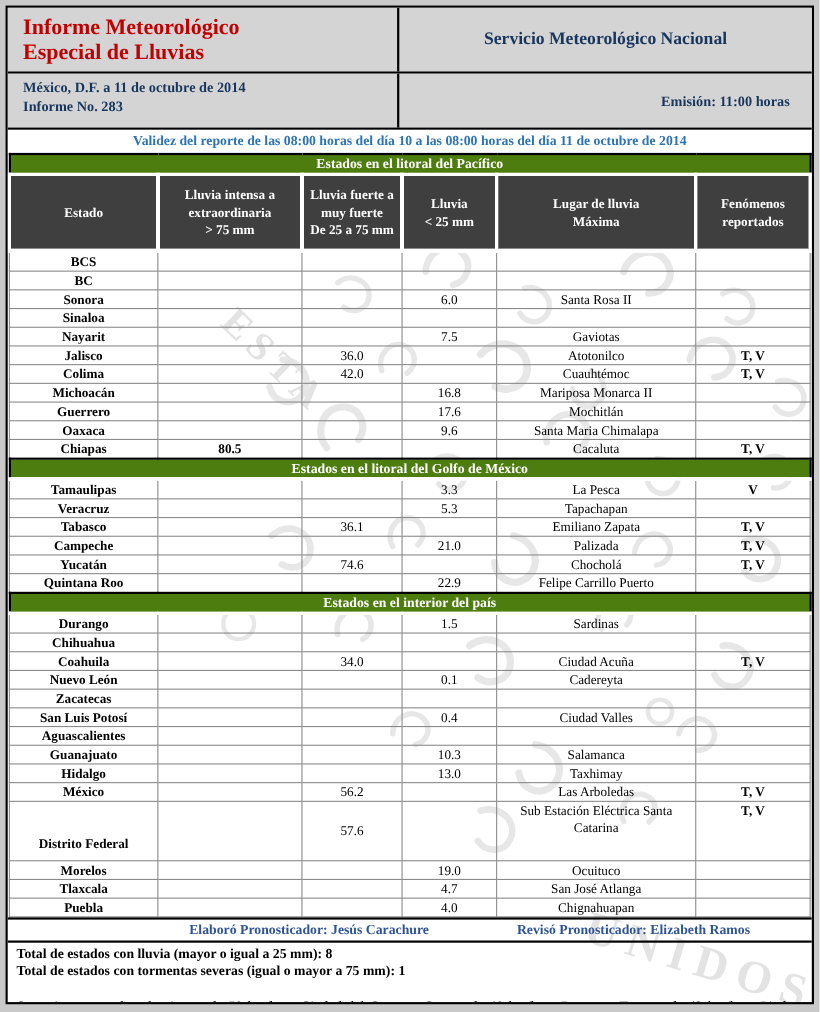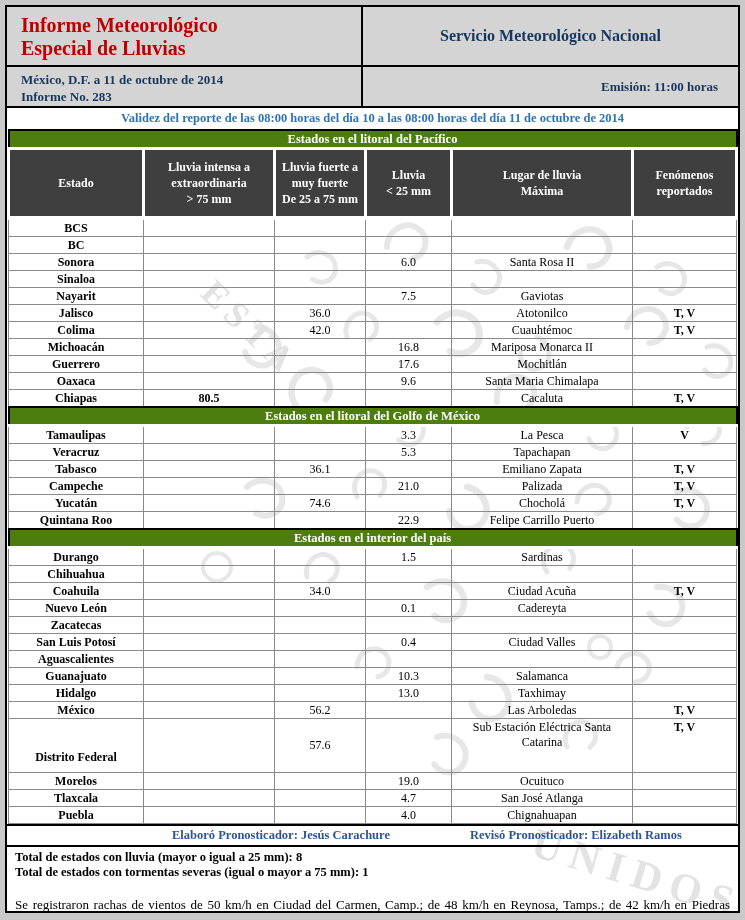--- a/index.html
+++ b/index.html
@@ -8,21 +8,21 @@
   .doc{position:relative;background:#ffffff;border:2px solid #000;height:908px;box-sizing:border-box;overflow:hidden;}
   .wm{position:absolute;left:0;top:0;width:741px;height:904px;z-index:0;pointer-events:none;}
   .content{position:relative;z-index:1;}
 
   .hdr{display:flex;background:#d4d4d4;border-bottom:2px solid #000;box-sizing:border-box;}
   .hdr .left{width:356px;box-sizing:border-box;border-right:2px solid #000;}
   .hdr .right{flex:1;box-sizing:border-box;}
   .r1{height:60px;}
   .r1 .left{padding:7px 0 16px 14px;color:#c00000;font-weight:bold;font-size:20px;line-height:23px;}
   .r1 .right{display:flex;align-items:center;justify-content:center;color:#17365d;font-weight:bold;font-size:16px;}
-  .r2{height:41px;}
+  .r2{height:51px;}
   .r2 .left{padding:4px 0 0 14px;color:#17365d;font-weight:bold;font-size:13px;line-height:17px;}
   .r2 .right{display:flex;align-items:center;justify-content:flex-end;padding-right:20px;color:#17365d;font-weight:bold;font-size:13px;}
 
   .validity{height:21px;display:flex;align-items:center;justify-content:center;color:#2e74b5;font-weight:bold;font-size:12.5px;background:#fff;}
 
   table{width:100%;border-collapse:collapse;table-layout:fixed;}
   td,th{border:1px solid #8a8a8a;text-align:center;font-size:12px;line-height:15px;padding:0 2px;height:16px;overflow:hidden;box-sizing:content-box;}
   td.section{background:#4d7c0f;color:#fff;font-weight:bold;font-size:12.5px;border-top:2px solid #000;border-bottom:3px solid #fff;border-left:2px solid #000;border-right:2px solid #000;height:16px;}
   th.colh{background:#3f3f3f;color:#fff;font-weight:bold;font-size:12px;border:3px solid #fff;border-bottom:4px solid #fff;white-space:pre-line;padding:9px 2px;line-height:16px;vertical-align:middle;}
   td.c-estado,td.c-intensa,td.c-fen{font-weight:bold;}

